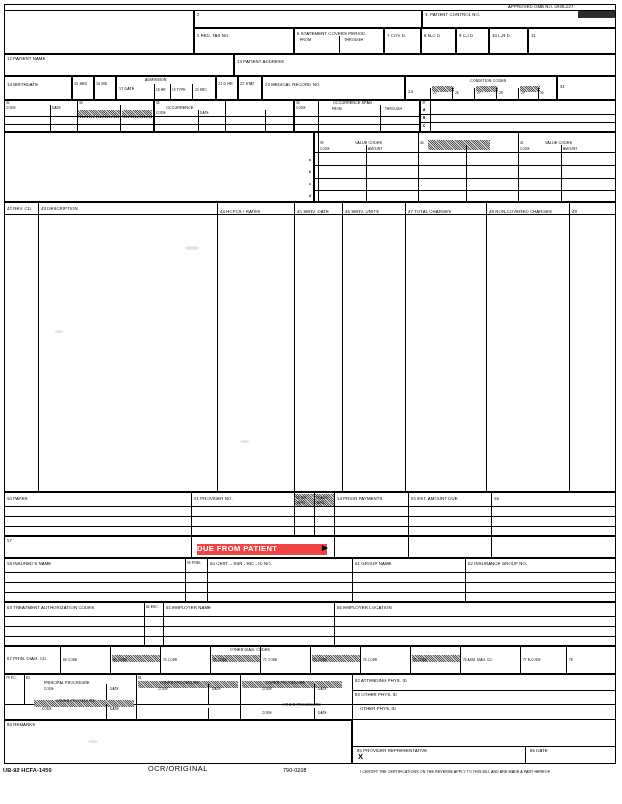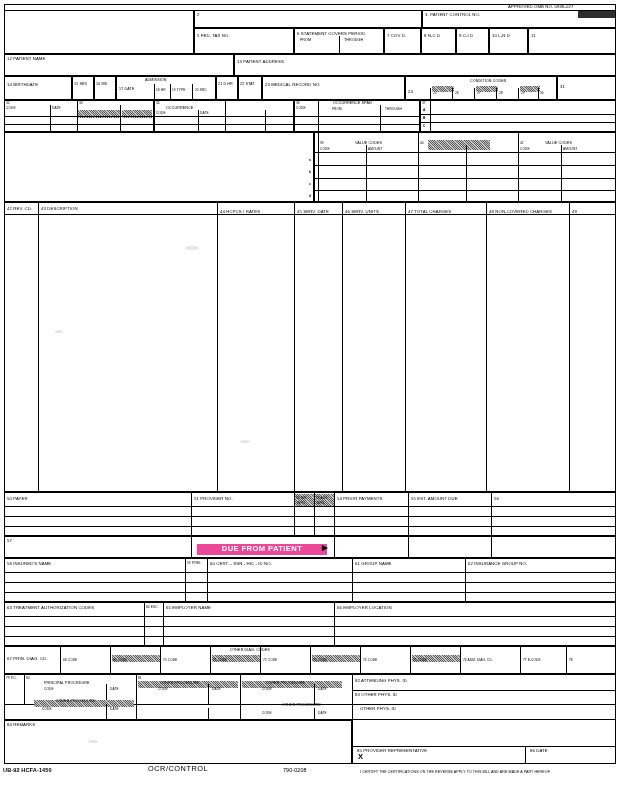--- a/index.html
+++ b/index.html
@@ -42,26 +42,25 @@
     position: absolute;
     background: repeating-linear-gradient(
       45deg, #5a5a5a 0px, #5a5a5a 0.7px, #c9c9c9 0.7px, #c9c9c9 1.6px);
   }
   .dark {
     position: absolute;
     background: #2e2e2e;
   }
   .banner {
     position: absolute;
-    background: #ec4899;
+    background: #ef4444;
     color: #fff;
     font-weight: bold;
     font-size: 7.6px;
     letter-spacing: 0.4px;
-    text-align: center;
     line-height: 10px;
   }
   .outer {
     position: absolute;
     left: 4px; top: 4px;
     width: 612px; height: 760px;
     border: 0.8px solid #000;
   }
   .bold { font-weight: bold; }
   .bigbold { font-size: 7.5px; font-weight: bold; }
@@ -408,17 +407,17 @@
   <div class="lbl" style="left:7px; top:722px;">84  REMARKS</div>
   <div class="smudge" style="left:88px; top:740px; width:10px; height:3px;"></div>
 
   <div class="bx" style="left:352px; top:746px; width:264px; height:18px;"></div>
   <div class="lbl" style="left:357px; top:748px;">85  PROVIDER REPRESENTATIVE</div>
   <div class="vline" style="left:525px; top:746px; height:18px;"></div>
   <div class="lbl" style="left:530px; top:748px;">86  DATE</div>
   <div class="lbl bigbold" style="left:358px; top:754px;">X</div>
 
   <div class="lbl" style="left:3px; top:768px; font-size:5.6px; font-weight:bold;">UB-92 HCFA-1450</div>
-  <div class="lbl" style="left:148px; top:766px; font-size:7.4px; letter-spacing:0.5px;">OCR/CONTROL</div>
+  <div class="lbl" style="left:148px; top:766px; font-size:7.4px; letter-spacing:0.5px;">OCR/ORIGINAL</div>
   <div class="lbl" style="left:283px; top:768px; font-size:5.4px;">790-0208</div>
   <div class="lbl" style="left:360px; top:770px; font-size:3.6px;">I CERTIFY THE CERTIFICATIONS ON THE REVERSE APPLY TO THIS BILL AND ARE MADE A PART HEREOF.</div>
 
 </div>
 
 </body></html>

